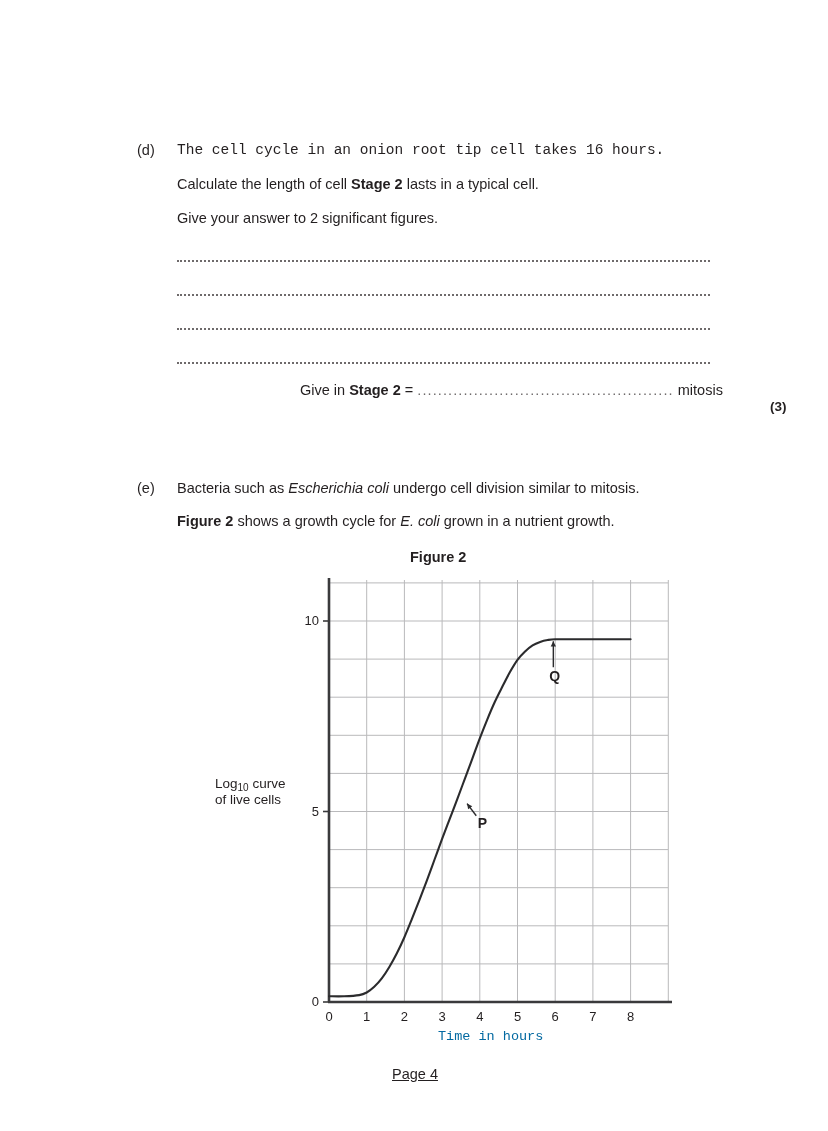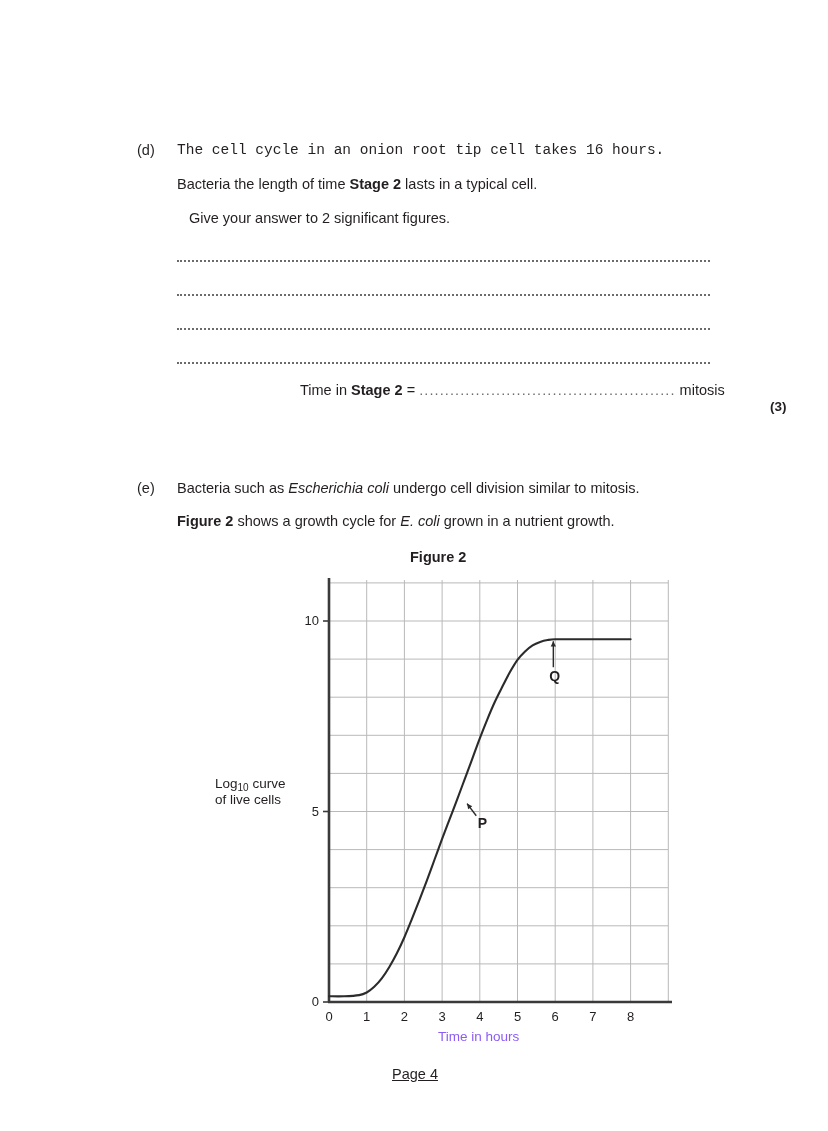--- a/index.html
+++ b/index.html
@@ -78,22 +78,23 @@
     position: absolute;
     left: 0;
     top: 0;
     width: 828px;
     height: 1131px;
     pointer-events: none;
   }
   .axis-title {
     position: absolute;
     font-size: 13.5px;
-    color: #8b5cf6;
-    white-space: nowrap;
+    color: #0369a1;
+    white-space: nowrap;
+    font-family: Liberation Mono, monospace;
   }
   .ylabel-block {
     position: absolute;
     font-size: 13.5px;
     line-height: 15px;
     color: #231f20;
     white-space: nowrap;
   }
   .ylabel-block sub {
     font-size: 10px;
@@ -123,30 +124,30 @@
   }
 </style>
 </head>
 <body>
 
 <div id="page">
 
   <div class="abs qlabel" style="left:137px; top:143px;">(d)</div>
 
   <div class="abs qtext" id="d-line-0" style="left:177px; top:143px;font-family:Liberation Mono, monospace;"><span>The cell cycle in an onion root tip cell takes 16 hours.</span></div>
-  <div class="abs qtext" id="d-line-1" style="left:177px; top:177px;"><span>Bacteria the length of time </span><b>Stage 2</b><span> lasts in a typical cell.</span></div>
-  <div class="abs qtext" id="d-line-2" style="left:177px; top:211px;margin-left:12px;"><span>Give your answer to 2 significant figures.</span></div>
+  <div class="abs qtext" id="d-line-1" style="left:177px; top:177px;"><span>Calculate the length of cell </span><b>Stage 2</b><span> lasts in a typical cell.</span></div>
+  <div class="abs qtext" id="d-line-2" style="left:177px; top:211px;"><span>Give your answer to 2 significant figures.</span></div>
 
   <div class="dotline" style="top:258px;"></div>
   <div class="dotline" style="top:292px;"></div>
   <div class="dotline" style="top:326px;"></div>
   <div class="dotline" style="top:360px;"></div>
 
   <div class="answer-row" style="left:300px; top:382px;">
-    <span>Time in </span><b>Stage 2</b><span> = </span><span class="dots">..................................................</span><span> mitosis</span>
+    <span>Give in </span><b>Stage 2</b><span> = </span><span class="dots">..................................................</span><span> mitosis</span>
   </div>
 
   <div class="marks" style="left:770px; top:399px;">(3)</div>
 
   <div class="abs qlabel" style="left:137px; top:481px;">(e)</div>
 
   <div class="abs qtext" id="e-line-0" style="left:177px; top:481px;"><span>Bacteria such as </span><i>Escherichia coli</i><span> undergo cell division similar to mitosis.</span></div>
   <div class="abs qtext" id="e-line-1" style="left:177px; top:514px;"><b>Figure 2</b><span> shows a growth cycle for </span><i>E. coli</i><span> grown in a nutrient growth.</span></div>
 
   <div class="fig-title" style="left:410px; top:549px;">Figure 2</div>

